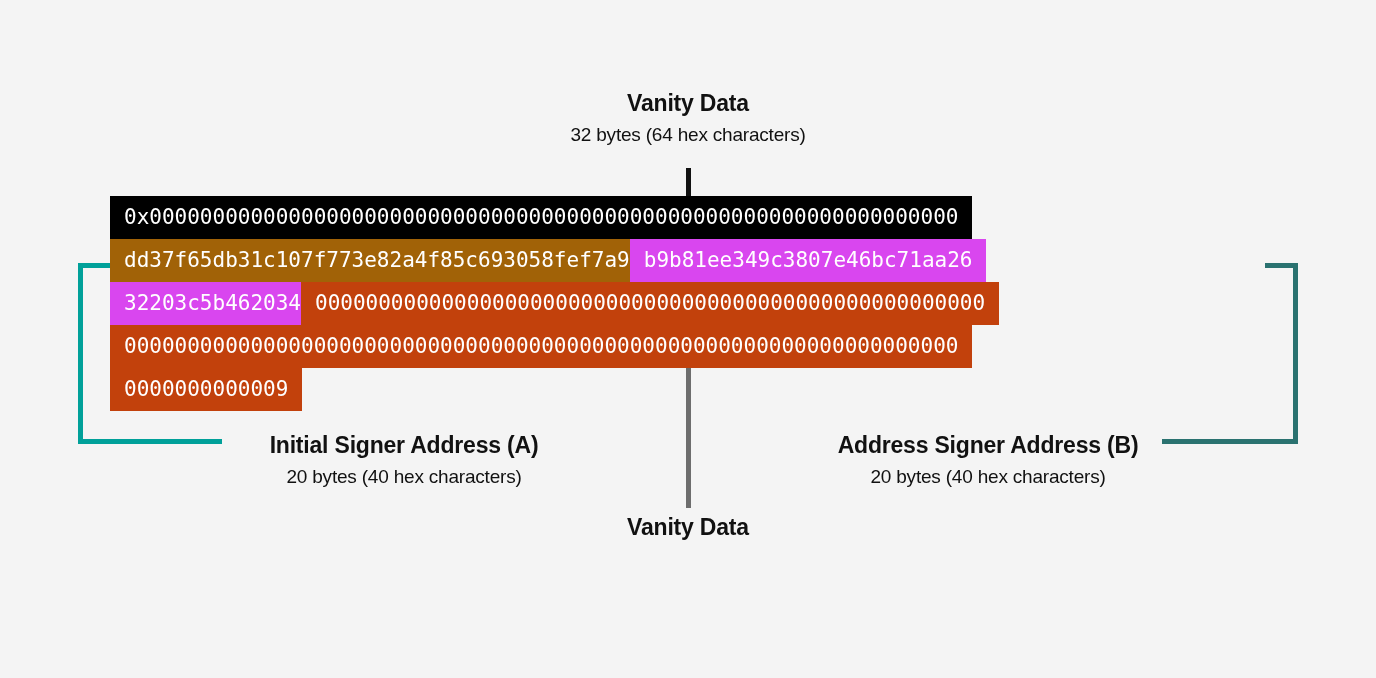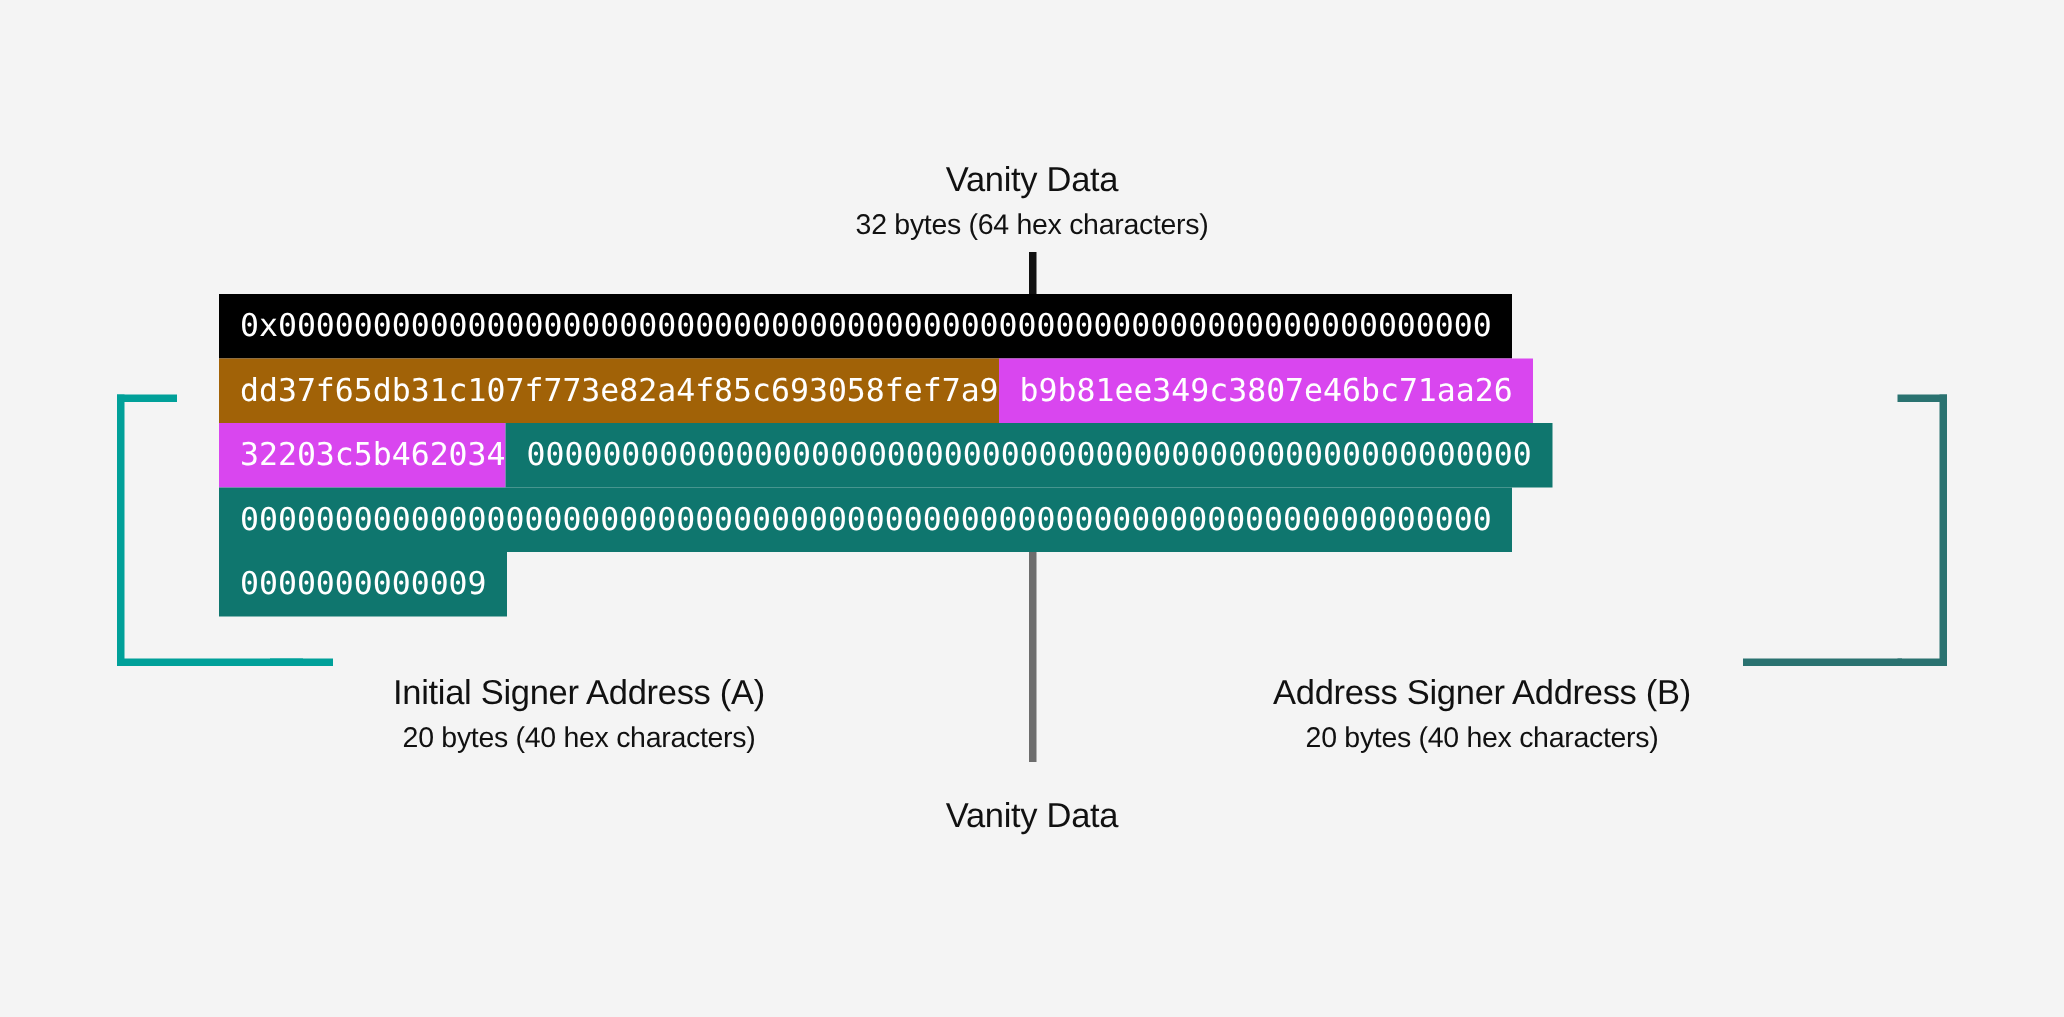--- a/index.html
+++ b/index.html
@@ -24,35 +24,34 @@
 
   
   .label-block {
     position: absolute;
     text-align: center;
     color: #111111;
     white-space: nowrap;
   }
   .label-title {
     font-size: 23px;
-    font-weight: normal;
+    font-weight: bold;
     letter-spacing: -0.2px;
     line-height: 30px;
-    margin-top: 16px;
   }
   .label-sub {
     font-size: 19px;
     font-weight: normal;
     letter-spacing: -0.2px;
     line-height: 34px;
   }
 
   #vanity-top   { left: 488px; top: 88px;  width: 400px; }
   #vanity-bot   { left: 488px; top: 512px; width: 400px; }
-  #signer-a     { left: 186px; top: 430px; width: 400px; }
+  #signer-a     { left: 204px; top: 430px; width: 400px; }
   #signer-b     { left: 788px; top: 430px; width: 400px; }
 
   
   .connector {
     position: absolute;
   }
   #connector-top {
     left: 686px;
     top: 168px;
     width: 5px;
@@ -122,40 +121,39 @@
   }
 
   
   #hex-block {
     position: absolute;
     left: 110px;
     top: 196px;
     font-family: "DejaVu Sans Mono", monospace;
     font-size: 21px;
     line-height: 43px;
-    margin-left: 36px;
   }
   .hex-row {
     height: 43px;
     white-space: nowrap;
     display: block;
   }
   .seg {
     display: inline-block;
     height: 43px;
     line-height: 43px;
     color: #ffffff;
     letter-spacing: 0px;
     vertical-align: top;
     white-space: pre;
   }
   .seg-black { background: #000000; }
   .seg-teal  { background: #a16207; }
   .seg-dteal { background: #d946ef; }
-  .seg-gray  { background: #0f766e; }
+  .seg-gray  { background: #c2410c; }
 
   .pad-l { padding-left: 14px; }
   .pad-r { padding-right: 14px; }
 </style>
 </head>
 <body>
 
 <div class="stage">
 
   <div class="label-block" id="vanity-top">

